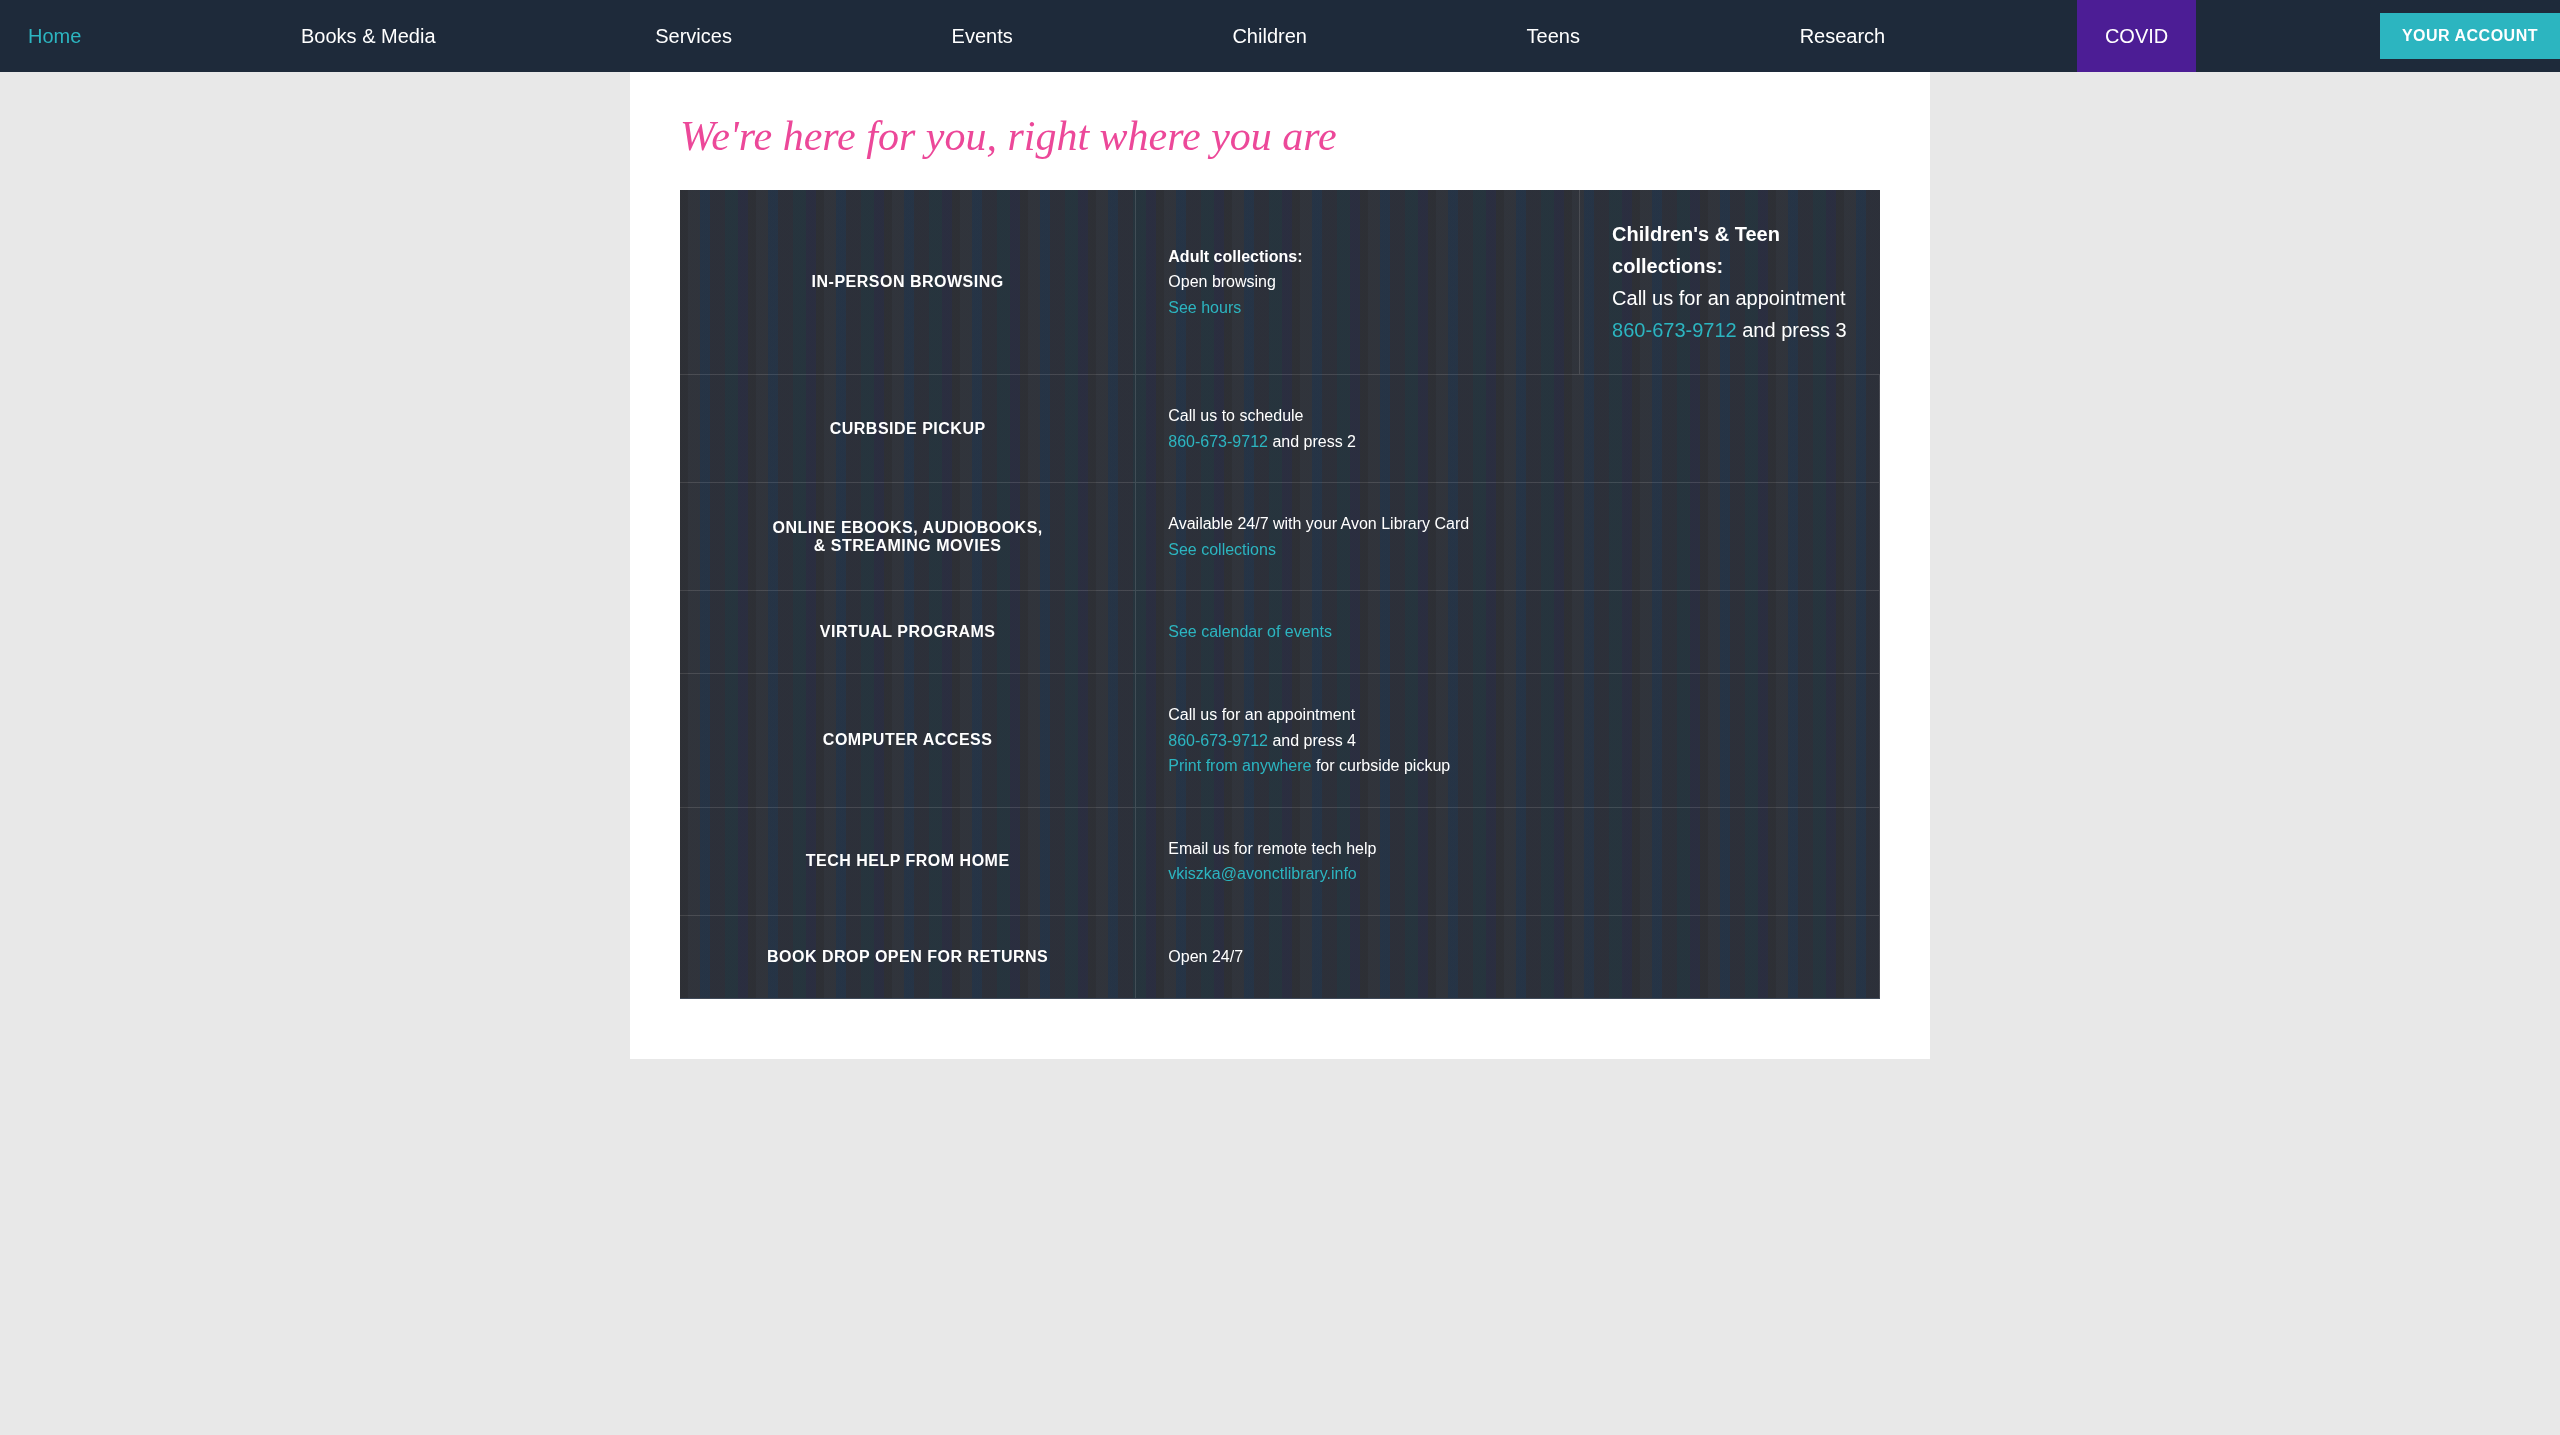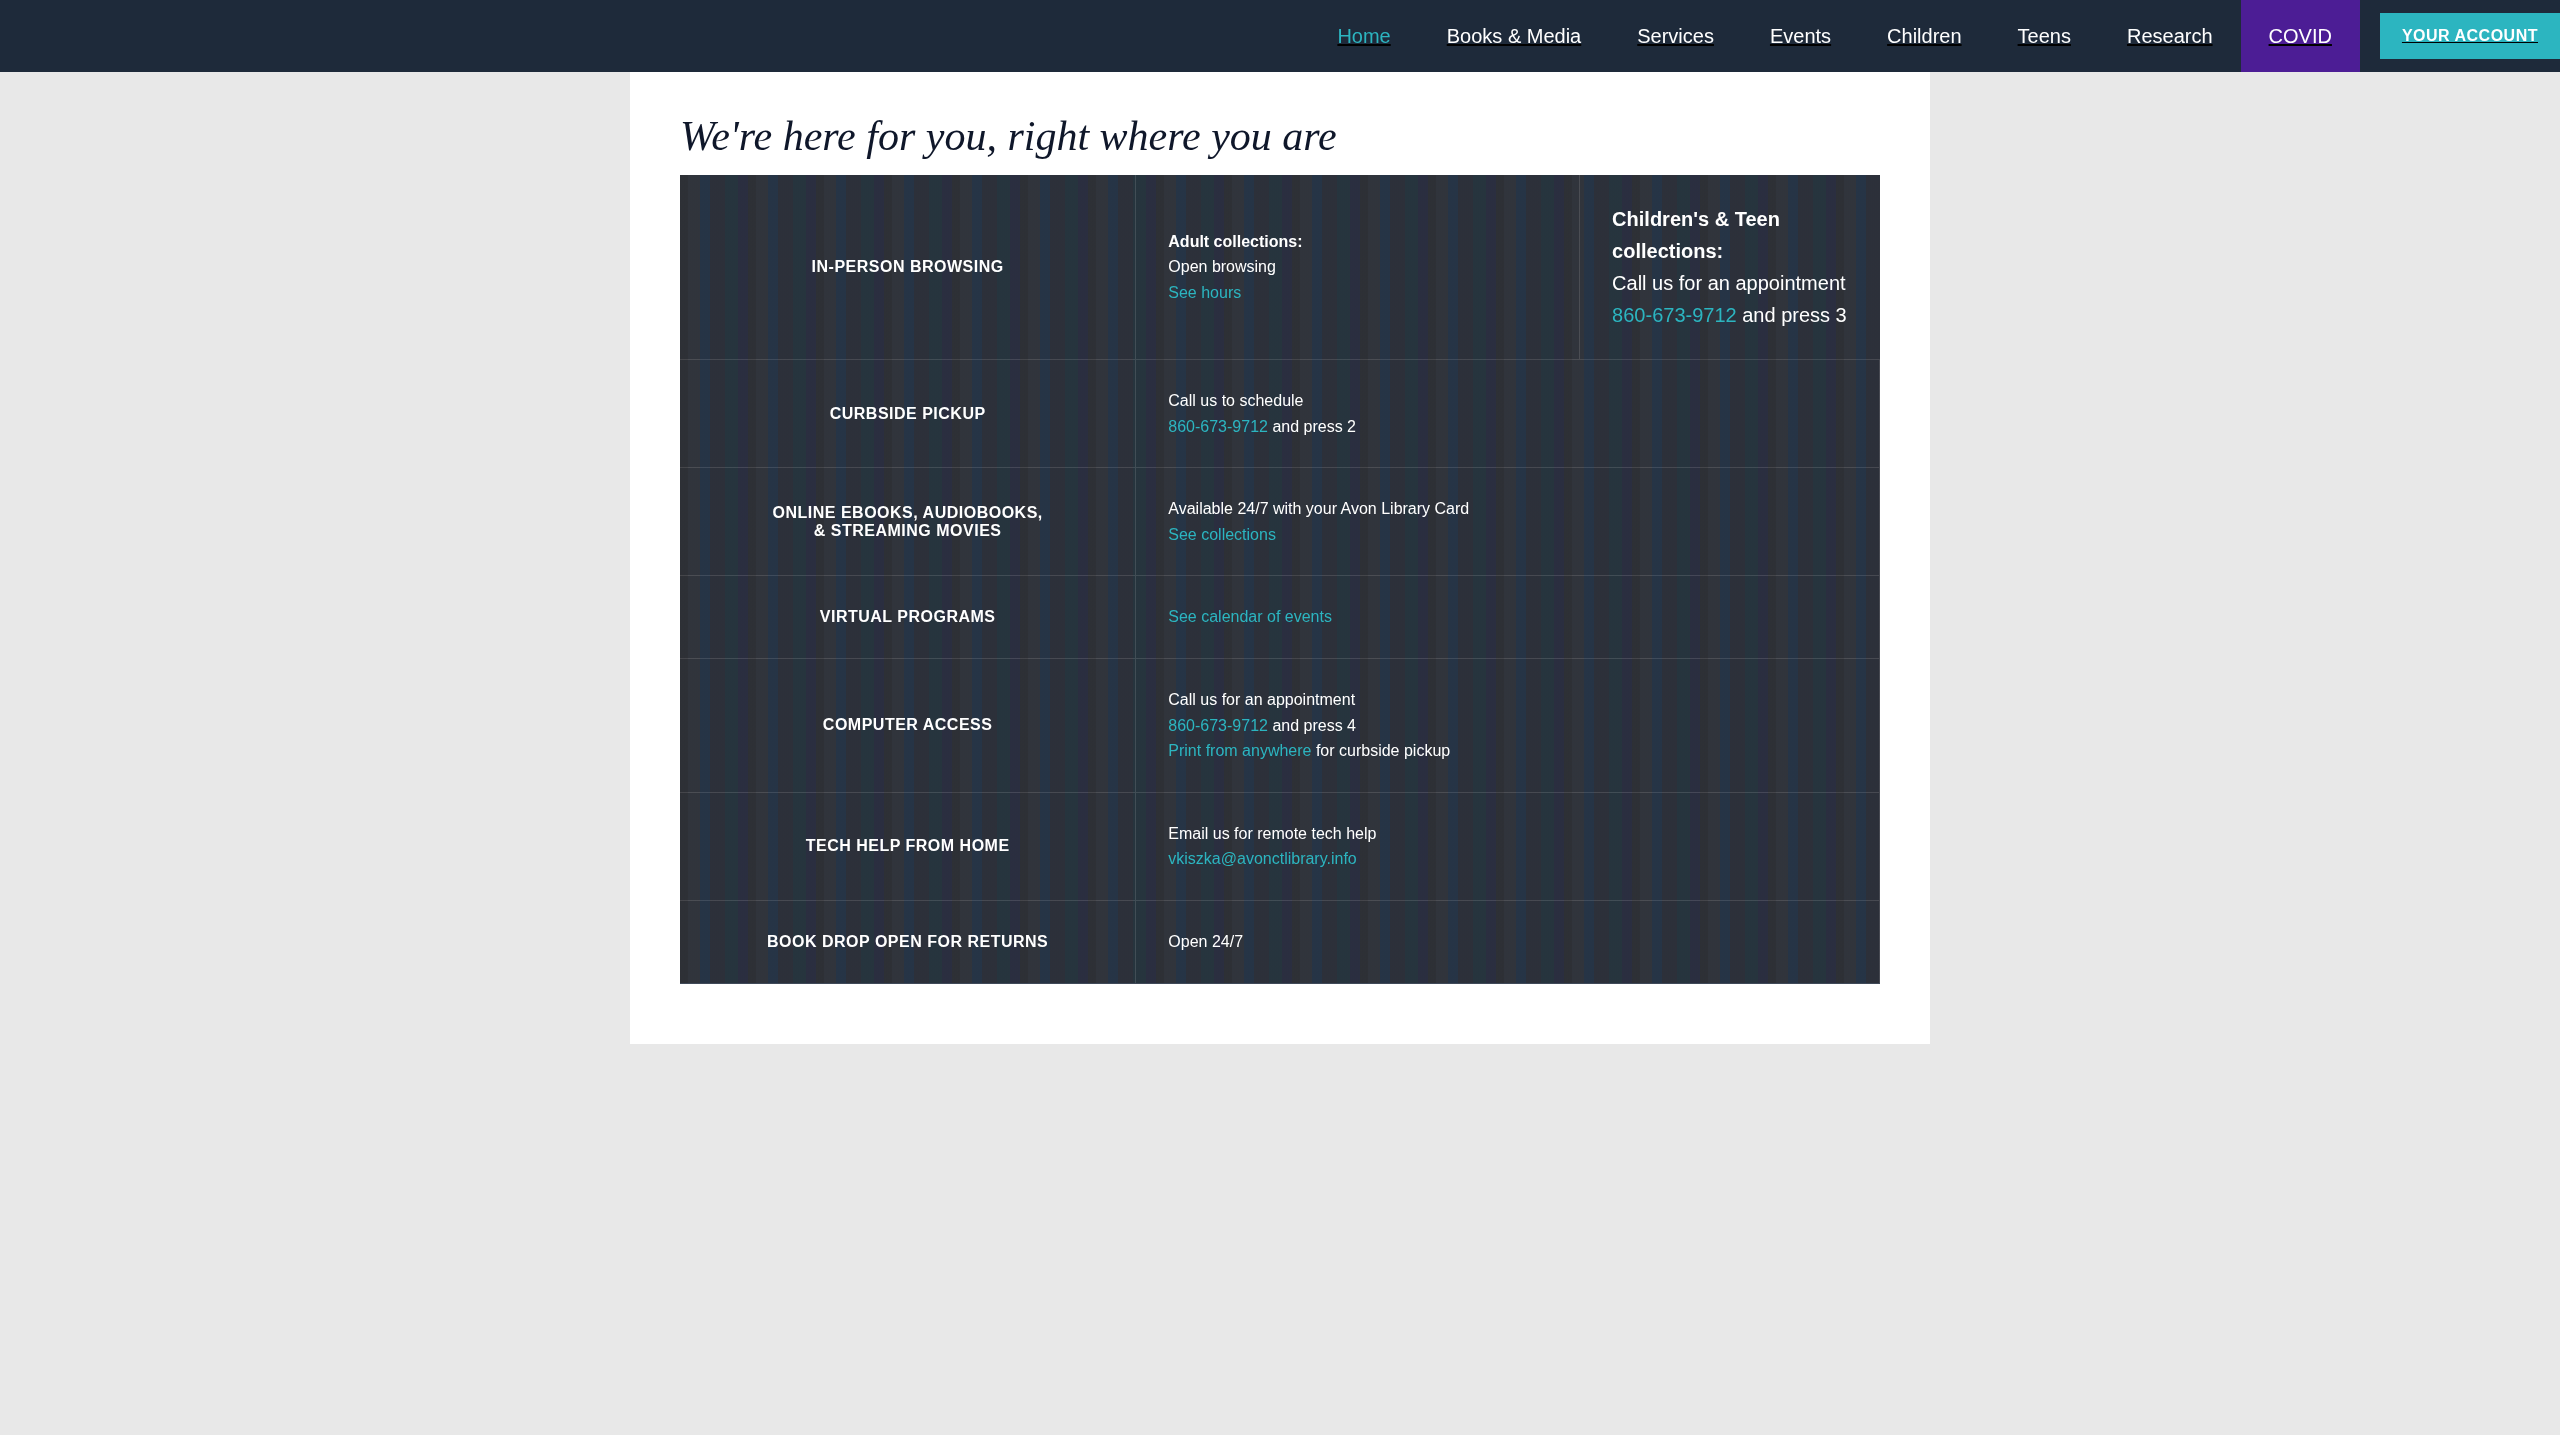--- a/index.html
+++ b/index.html
@@ -8,25 +8,24 @@
       font-family: Georgia, 'Times New Roman', serif;
       background-color: #e8e8e8;
       min-height: 100vh;
     }
 
     
     nav {
       background-color: #1e2a3a;
       display: flex;
       align-items: center;
-      justify-content: flex-end;
+      justify-content: space-between;
       gap: 0;
       height: 72px;
       position: relative;
-      text-decoration: underline;
     }
 
     .nav-item {
       color: #ffffff;
       font-family: Arial, sans-serif;
       font-size: 20px;
       font-weight: 400;
       padding: 0 28px;
       height: 72px;
       display: flex;
@@ -64,22 +63,22 @@
       max-width: 1300px;
       margin: 0 auto;
       background-color: #ffffff;
       padding: 40px 50px 60px 50px;
     }
 
     .page-title {
       font-family: Georgia, serif;
       font-size: 42px;
       font-weight: 400;
-      color: #0f172a;
-      margin-bottom: 15px;
+      color: #ec4899;
+      margin-bottom: 30px;
       font-style: italic;
     }
 
     
     .services-table {
       width: 100%;
       border-collapse: collapse;
       background-image: linear-gradient(rgba(20, 30, 48, 0.72), rgba(20, 30, 48, 0.72));
       background-color: #3a4a5a;
       position: relative;

